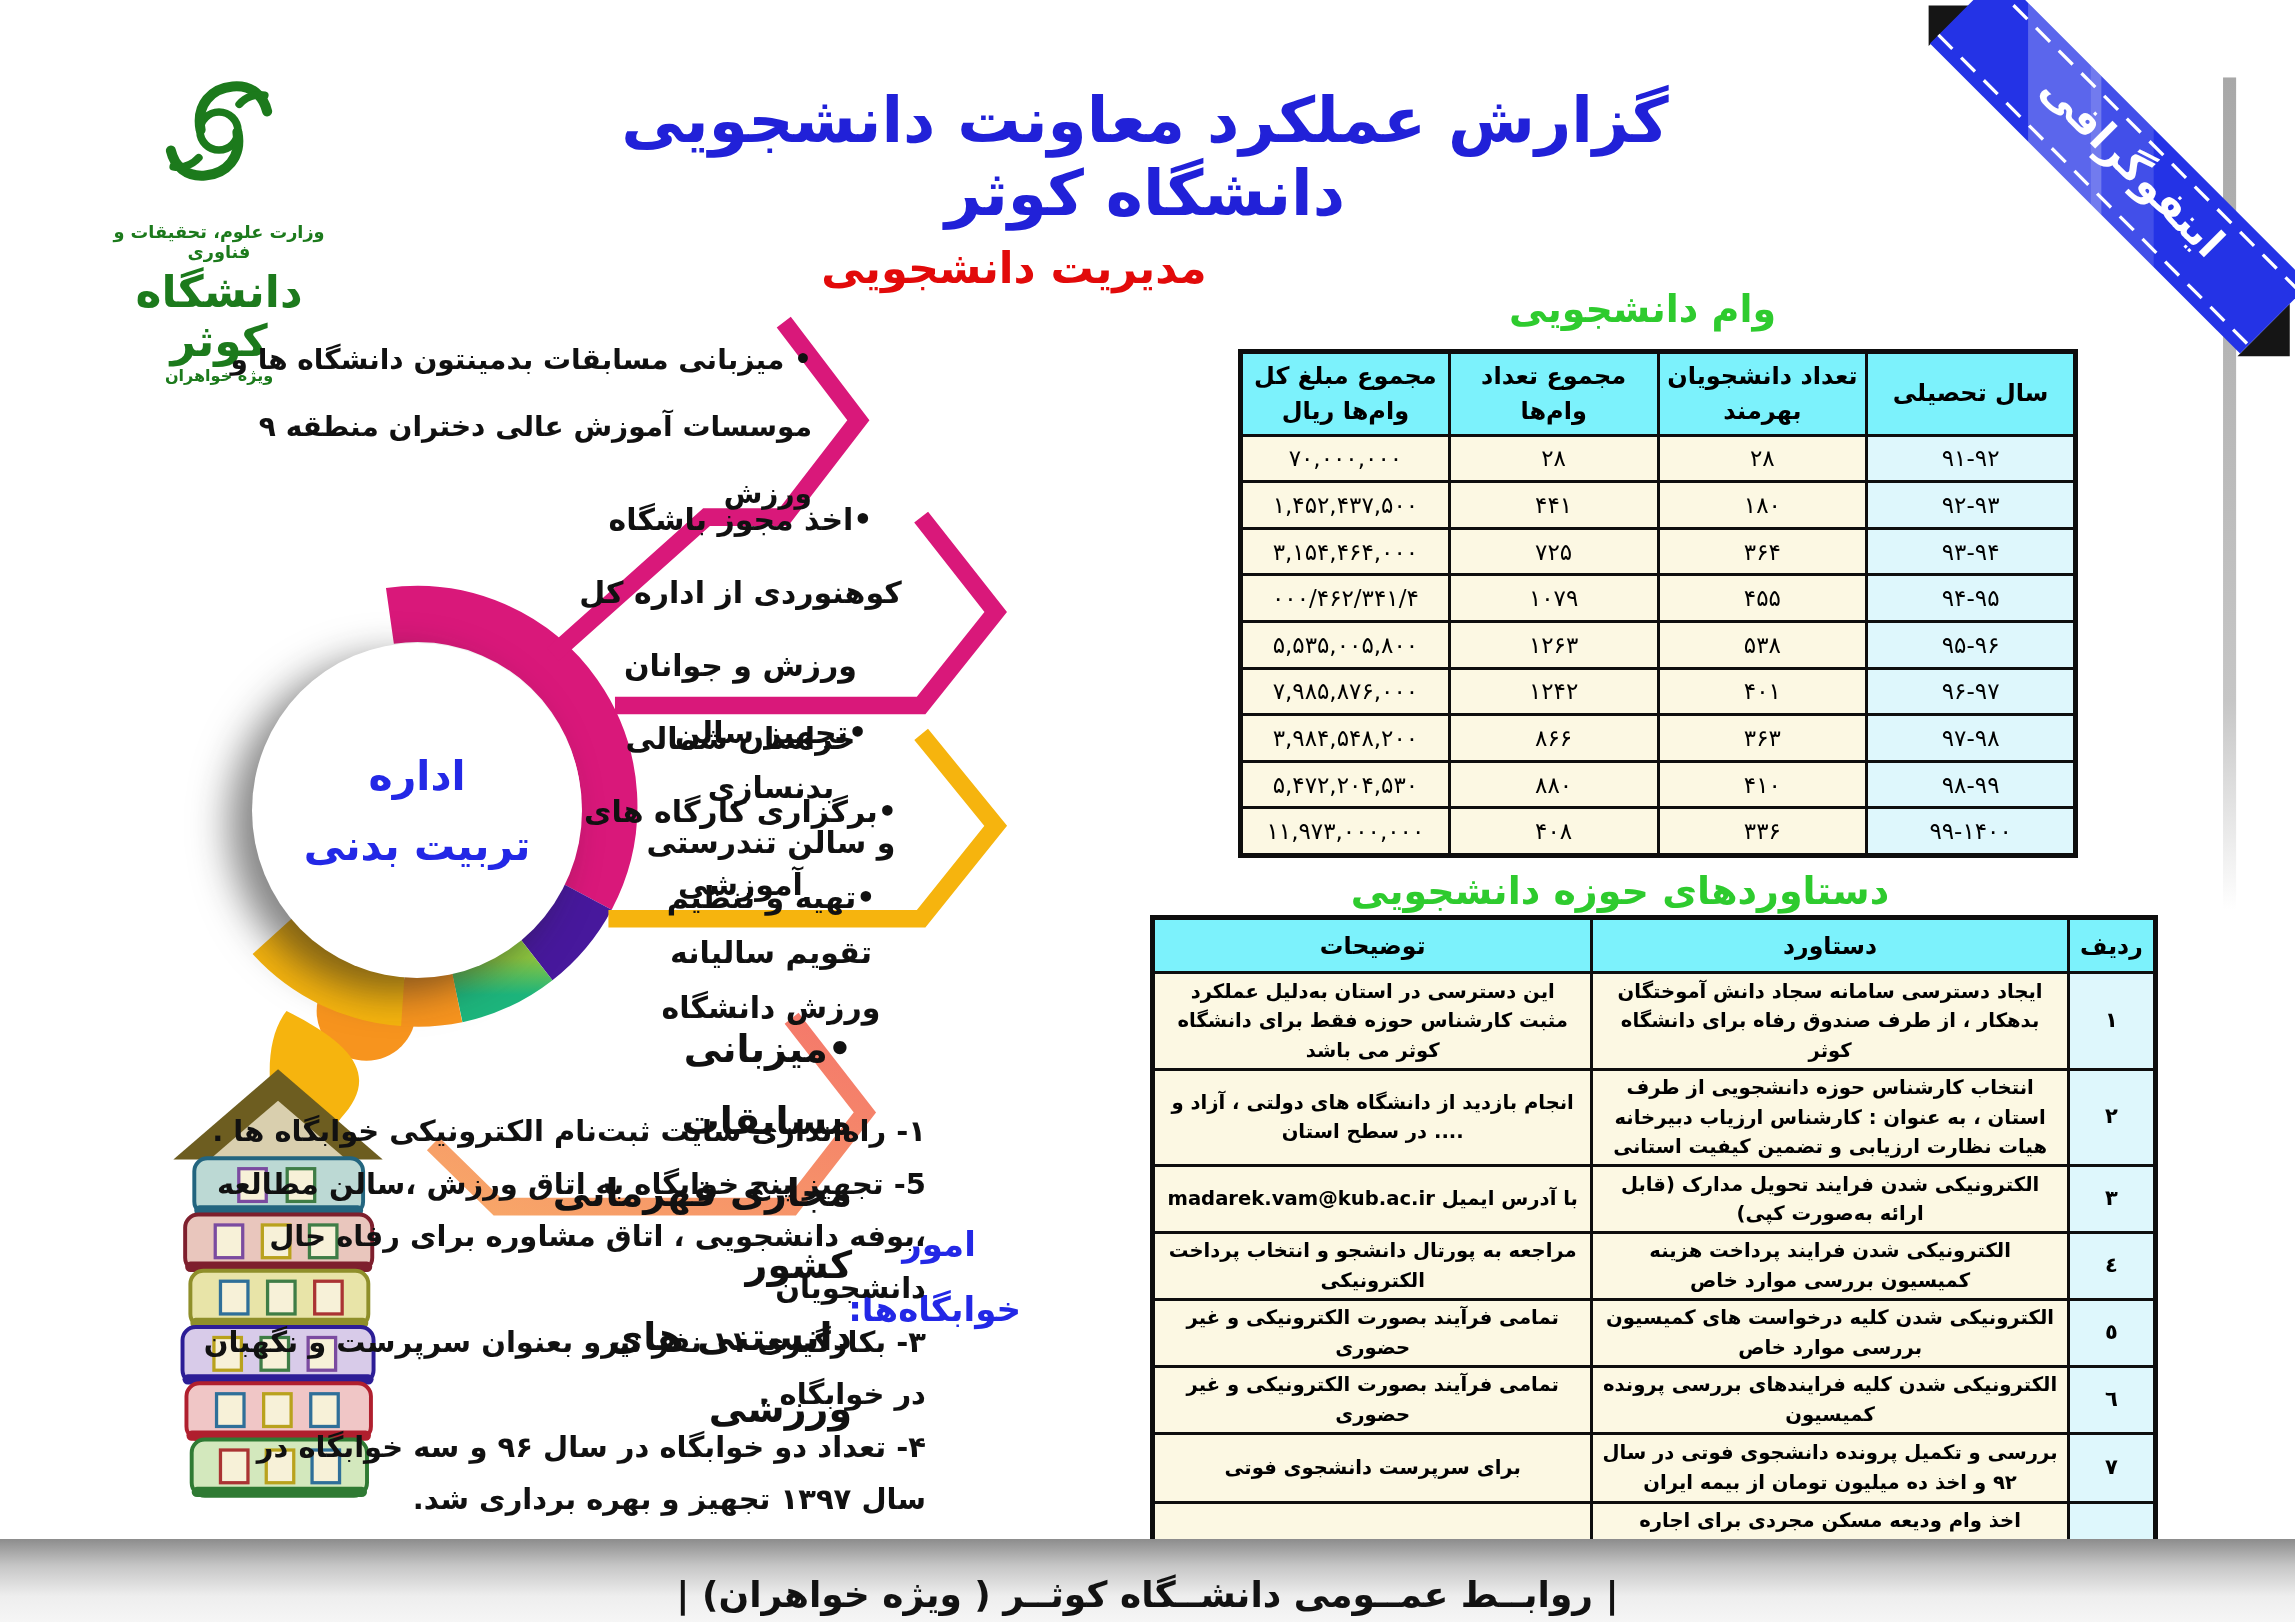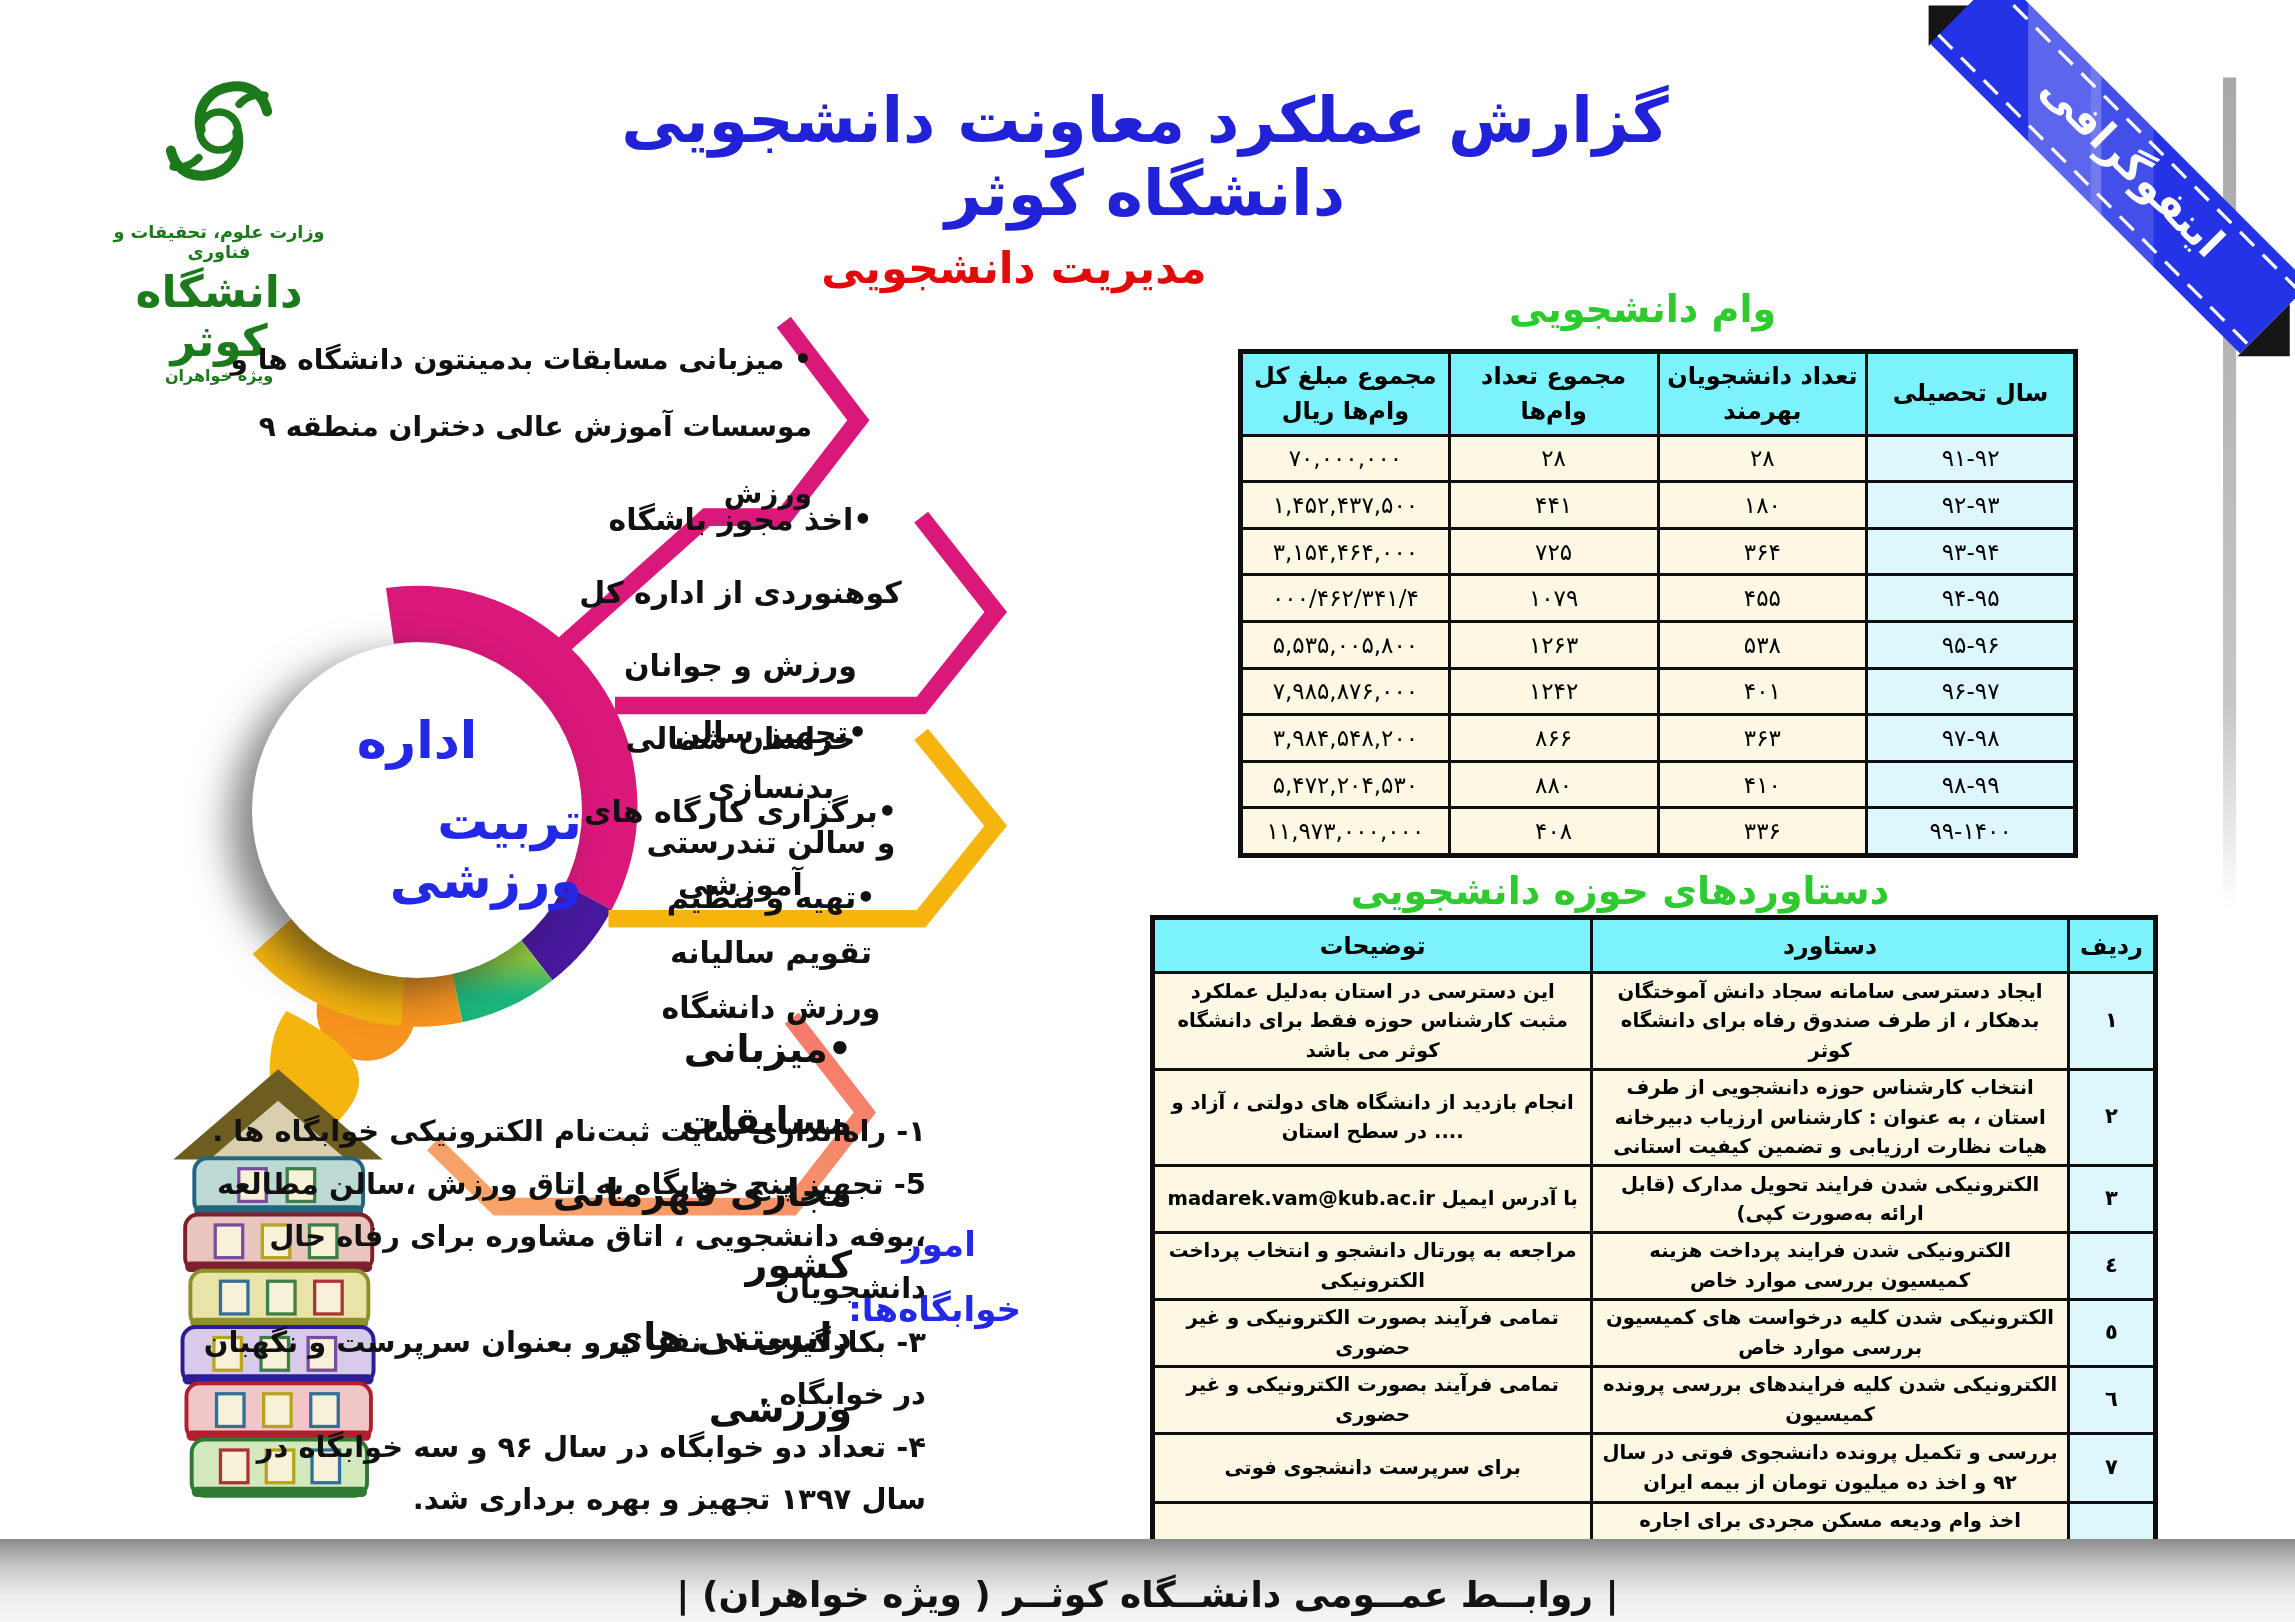--- a/index.html
+++ b/index.html
@@ -13,21 +13,21 @@
   .logo .tagline{font-size:16px;font-weight:bold;margin-top:1px;}
   .main-title{position:absolute;left:556px;top:84px;width:1178px;text-align:center;
               font-size:63px;font-weight:bold;color:var(--title-blue);margin:0;}
   .sub-title{position:absolute;left:556px;top:243px;width:916px;text-align:center;
              font-size:43px;font-weight:bold;color:var(--subtitle-red);margin:0;}
 
   
   .pe-circle{position:absolute;left:252px;top:643px;width:330px;height:335px;border-radius:50%;
              background:#fff;box-shadow:-22px 14.4px 39px rgba(30,30,30,.55);z-index:5;
              display:flex;flex-direction:column;justify-content:center;align-items:center;gap:22px;}
-  .pe-circle .ln{font-size:51px;font-weight:bold;color:var(--label-blue);}
+  .pe-circle .ln{font-size:41px;font-weight:bold;color:var(--label-blue);}
   .callout{position:absolute;z-index:6;font-weight:bold;color:#111;}
   .callout .co-line{display:block;}
   .callout-0{left:190px;top:326px;width:622px;text-align:right;font-size:28px;line-height:67px;}
   .callout-1{left:564px;top:483px;width:353px;text-align:center;font-size:30px;line-height:73px;}
   .callout-2{left:620px;top:705px;width:302px;text-align:center;font-size:30px;line-height:55px;}
   .callout-3{left:542px;top:1013px;width:310px;text-align:right;font-size:38px;line-height:72px;}
 
   
   .sec-title{position:absolute;text-align:center;font-size:38px;font-weight:bold;color:var(--heading-green);margin:0;}
   .loan-title{left:1374px;top:287px;width:537px;}
@@ -169,21 +169,21 @@
     <div class="ministry">وزارت علوم، تحقیقات و فناوری</div>
     <div class="univ">دانشگاه کوثر</div>
     <div class="tagline">ویژه خواهران</div>
   </div>
 
   <h1 class="main-title">گزارش عملکرد معاونت دانشجویی دانشگاه کوثر</h1>
   <h2 class="sub-title">مدیریت دانشجویی</h2>
 
   <div class="pe-circle">
     <span class="ln">اداره</span>
-    <span class="ln">تربیت ورزشی</span>
+    <span class="ln">تربیت بدنی</span>
   </div>
   <div class="callout callout-0">
       <div class="co-line">• میزبانی مسابقات بدمینتون دانشگاه ها و</div>
       <div class="co-line">موسسات آموزش عالی دختران منطقه ۹ ورزش</div>
     </div>
   <div class="callout callout-1">
       <div class="co-line">•اخذ مجوز باشگاه کوهنوردی از اداره کل</div>
       <div class="co-line">ورزش و جوانان خراسان شمالی</div>
       <div class="co-line">•برگزاری کارگاه های آموزشی</div>
     </div>

